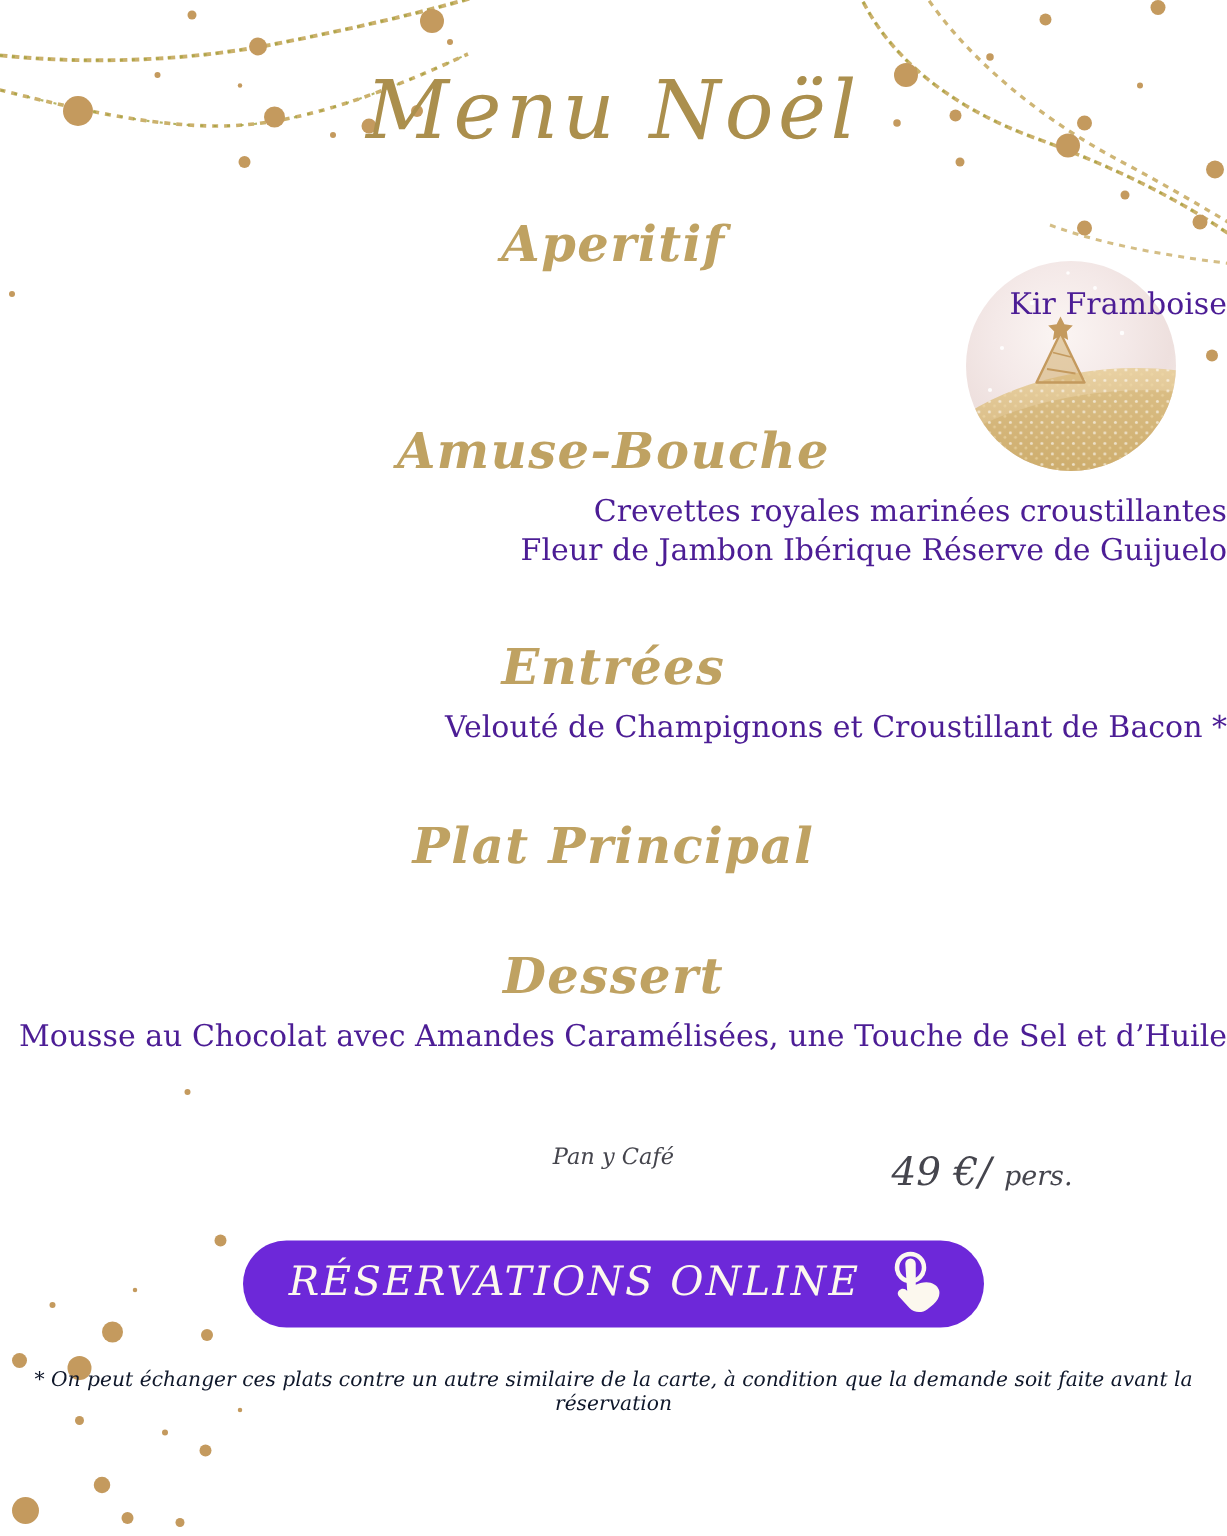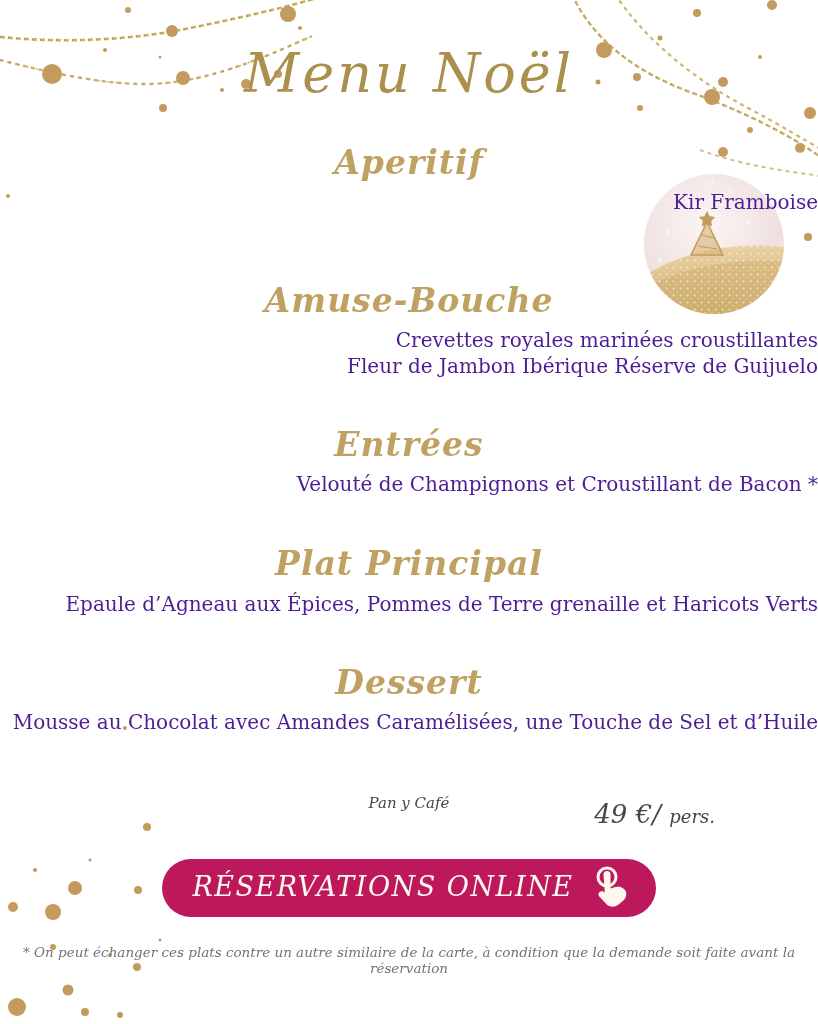--- a/index.html
+++ b/index.html
@@ -38,29 +38,29 @@
   .coffee-row{position:relative;margin-top:58px;height:36px}
   .coffee{font-size:15px;font-style:italic;color:#45454d}
   .price{
     position:absolute;right:103px;top:6px;
     font-size:26px;font-style:italic;color:#45454d;white-space:nowrap;
   }
   .price .unit{font-size:18px}
   .reserve{
     margin-top:30px;
     display:inline-flex;align-items:center;gap:16px;
-    background:#be185d;color:#fcf8ee;
+    background:#6d28d9;color:#fcf8ee;
     border:none;border-radius:30px;
     padding:6px 22px 8px 30px;height:58px;
     font-family:"DejaVu Serif", serif;font-style:italic;
     font-size:27px;letter-spacing:1.5px;cursor:pointer;
   }
   .reserve svg{flex:0 0 auto;transform:translateY(2px)}
   .footnote{
-    margin-top:27px;font-size:13.5px;font-style:italic;color:#737373;
+    margin-top:27px;font-size:13.5px;font-style:italic;color:#0f172a;
   }
 </style>
 </head>
 <body>
 
 <svg class="decor" viewBox="0 0 818 1024" aria-hidden="true">
   <defs>
     <radialGradient id="gGlobe" cx="45%" cy="35%" r="70%">
       <stop offset="0%" stop-color="#fbf5f3"></stop>
       <stop offset="45%" stop-color="#f4e9e8"></stop>
@@ -192,23 +192,20 @@
 
   <div class="sec-entrees">
     <h2 class="heading">Entrées</h2>
     <div class="items">
       <p class="item">Velouté de Champignons et Croustillant de Bacon *</p>
     </div>
   </div>
 
   <div class="sec-plat">
     <h2 class="heading">Plat Principal</h2>
-    <div class="items">
-      <p class="item">Epaule d’Agneau aux Épices, Pommes de Terre grenaille et Haricots Verts</p>
-    </div>
   </div>
 
   <div class="sec-dessert">
     <h2 class="heading">Dessert</h2>
     <div class="items">
       <p class="item">Mousse au Chocolat avec Amandes Caramélisées, une Touche de Sel et d’Huile</p>
     </div>
   </div>
 
   <div class="coffee-row">

